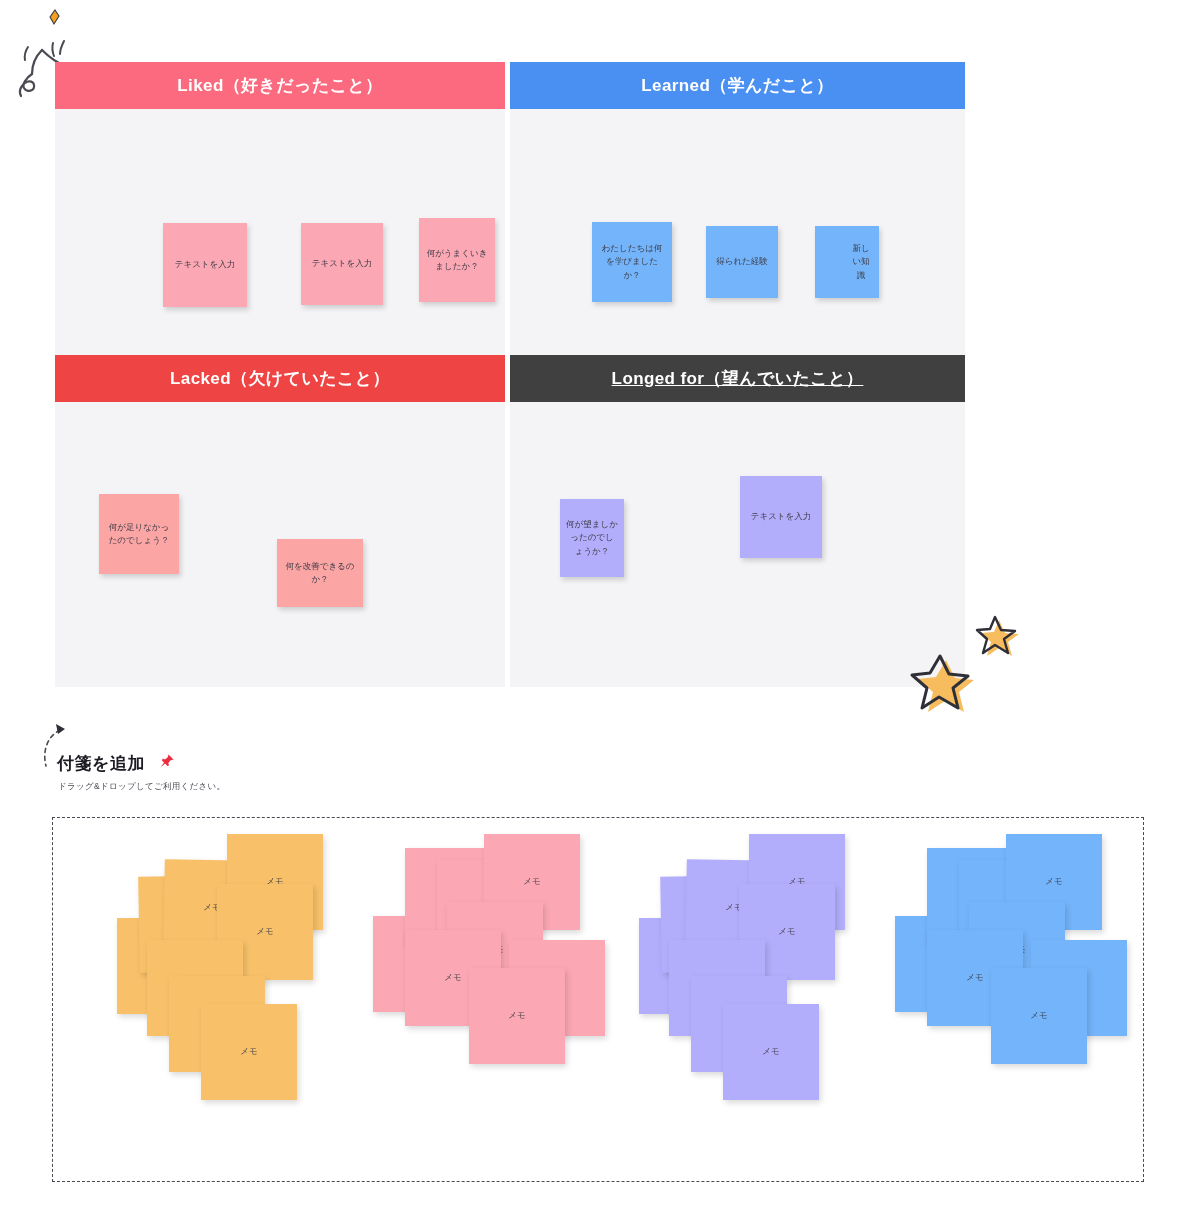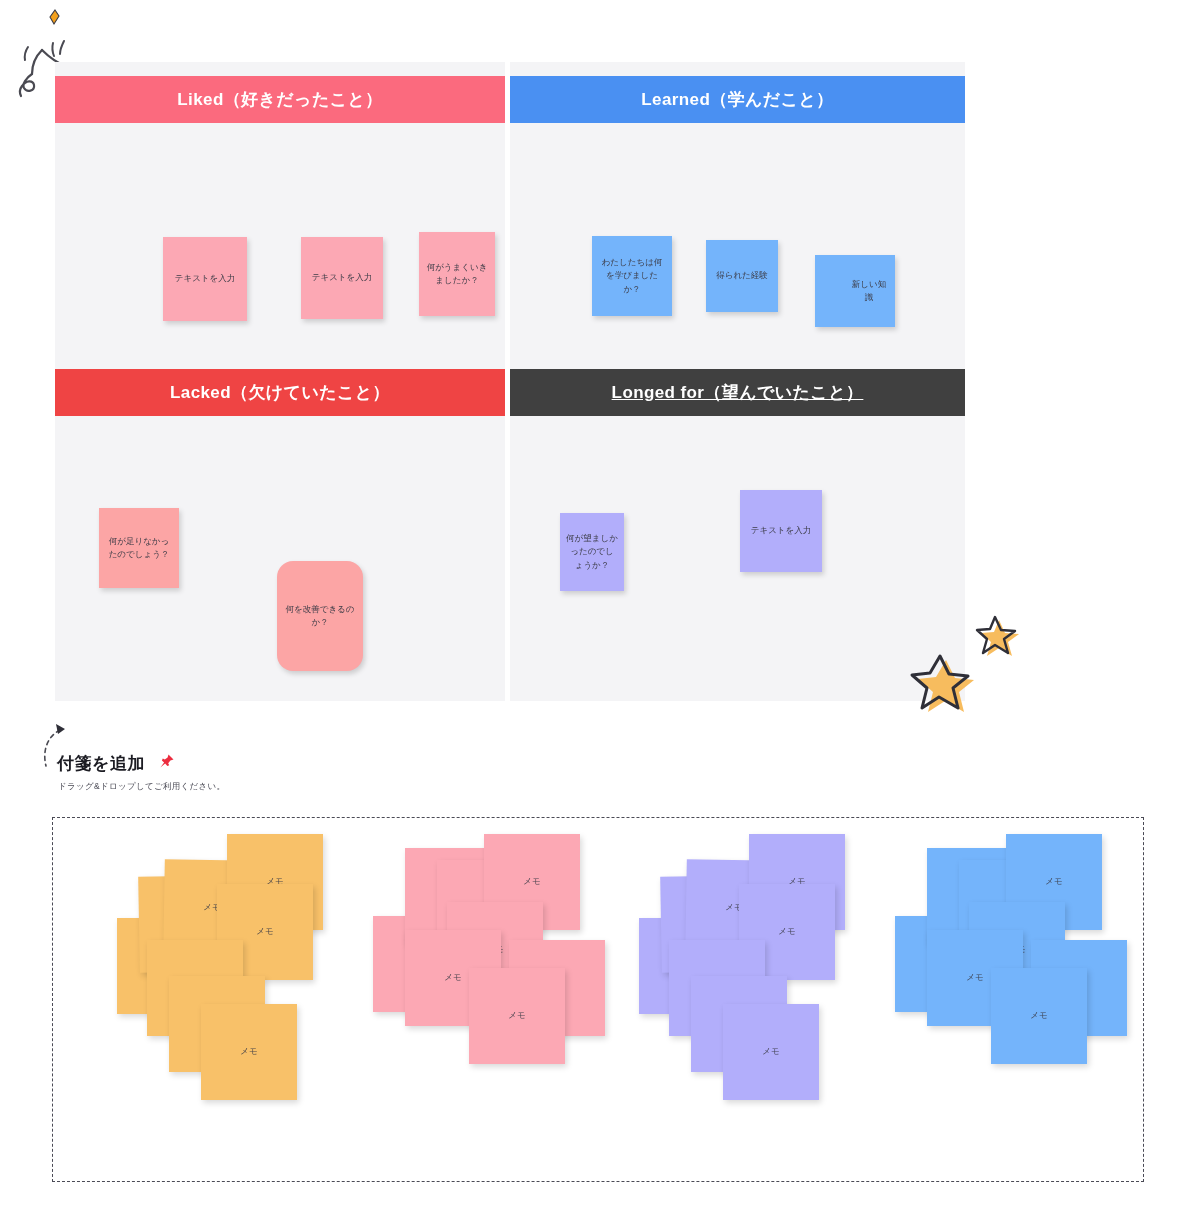--- a/index.html
+++ b/index.html
@@ -8,21 +8,21 @@
     font-family:"Liberation Sans","DejaVu Sans",sans-serif;
     position:relative;overflow:hidden;
   }
   .board{position:absolute;left:0;top:0;width:1200px;height:715px;}
   .decor{position:absolute;pointer-events:none;}
 
   
   .panel{position:absolute;background:#f4f4f6;box-shadow:0 0 0 0 rgba(0,0,0,0);}
   .panel-head{
     height:47px;line-height:47px;text-align:center;
-    color:#ffffff;font-weight:bold;font-size:17px;letter-spacing:.4px;margin-top:14px;
+    color:#ffffff;font-weight:bold;font-size:17px;letter-spacing:.4px;
   }
   .panel-body{position:relative;height:100%;background:#f4f4f6;}
 
   .p-liked   {left:55px; top:62px;  width:450px;height:278px;}
   .p-learned {left:510px;top:62px;  width:455px;height:278px;}
   .p-lacked  {left:55px; top:355px; width:450px;height:285px;}
   .p-longed  {left:510px;top:355px; width:455px;height:285px;}
 
   .h-liked  {background:#fb6a7e;}
   .h-learned{background:#4a90f2;}
@@ -88,29 +88,29 @@
       <div class="note n-pink" style="left:246px;top:114px;width:82px;height:82px;">テキストを入力</div>
       <div class="note n-pink" style="left:364px;top:109px;width:76px;height:84px;">何がうまくいきましたか？</div>
     </div>
   </div>
 
   <div class="panel p-learned">
     <div class="panel-head h-learned">Learned（学んだこと）</div>
     <div class="panel-body">
       <div class="note n-blue" style="left:82px;top:113px;width:80px;height:80px;">わたしたちは何を学びましたか？</div>
       <div class="note n-blue" style="left:196px;top:117px;width:72px;height:72px;">得られた経験</div>
-      <div class="note n-blue" style="left:305px;top:132px;width:80px;height:72px;padding-left:34px;">新しい知識</div>
+      <div class="note n-blue" style="left:305px;top:117px;width:64px;height:72px;padding-left:34px;">新しい知識</div>
     </div>
   </div>
 
   <div class="panel p-lacked">
     <div class="panel-head h-lacked">Lacked（欠けていたこと）</div>
     <div class="panel-body">
       <div class="note n-orange" style="left:44px;top:92px;width:80px;height:80px;">何が足りなかったのでしょう？</div>
-      <div class="note n-orange" style="left:222px;top:145px;width:86px;height:110px;border-radius:16px;">何を改善できるのか？</div>
+      <div class="note n-orange" style="left:222px;top:137px;width:86px;height:68px;">何を改善できるのか？</div>
     </div>
   </div>
 
   <div class="panel p-longed">
     <div class="panel-head h-longed">Longed for（望んでいたこと）</div>
     <div class="panel-body">
       <div class="note n-purple" style="left:50px;top:97px;width:64px;height:78px;">何が望ましかったのでしょうか？</div>
       <div class="note n-purple" style="left:230px;top:74px;width:82px;height:82px;">テキストを入力</div>
     </div>
   </div>

